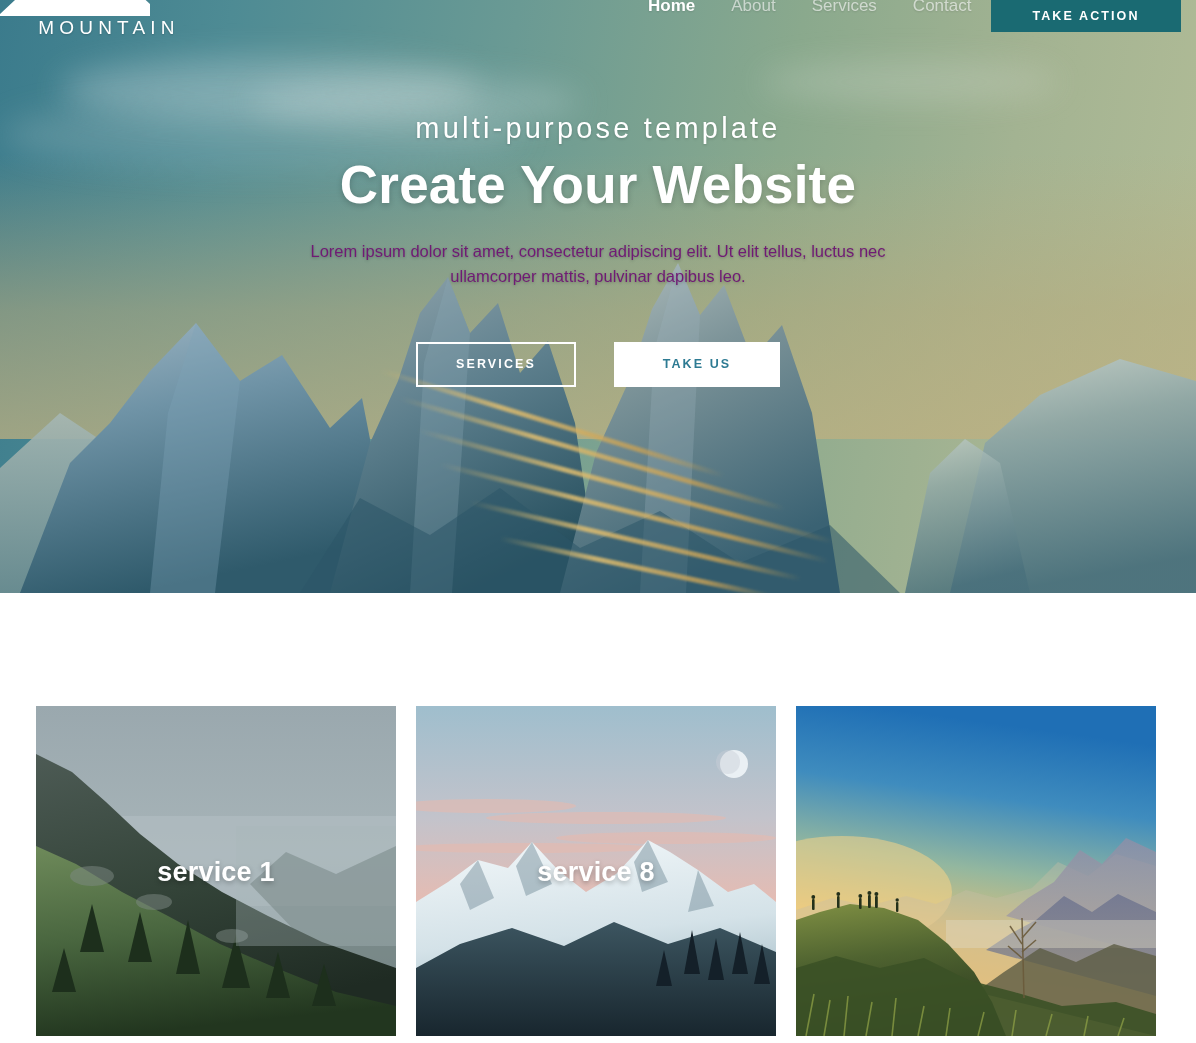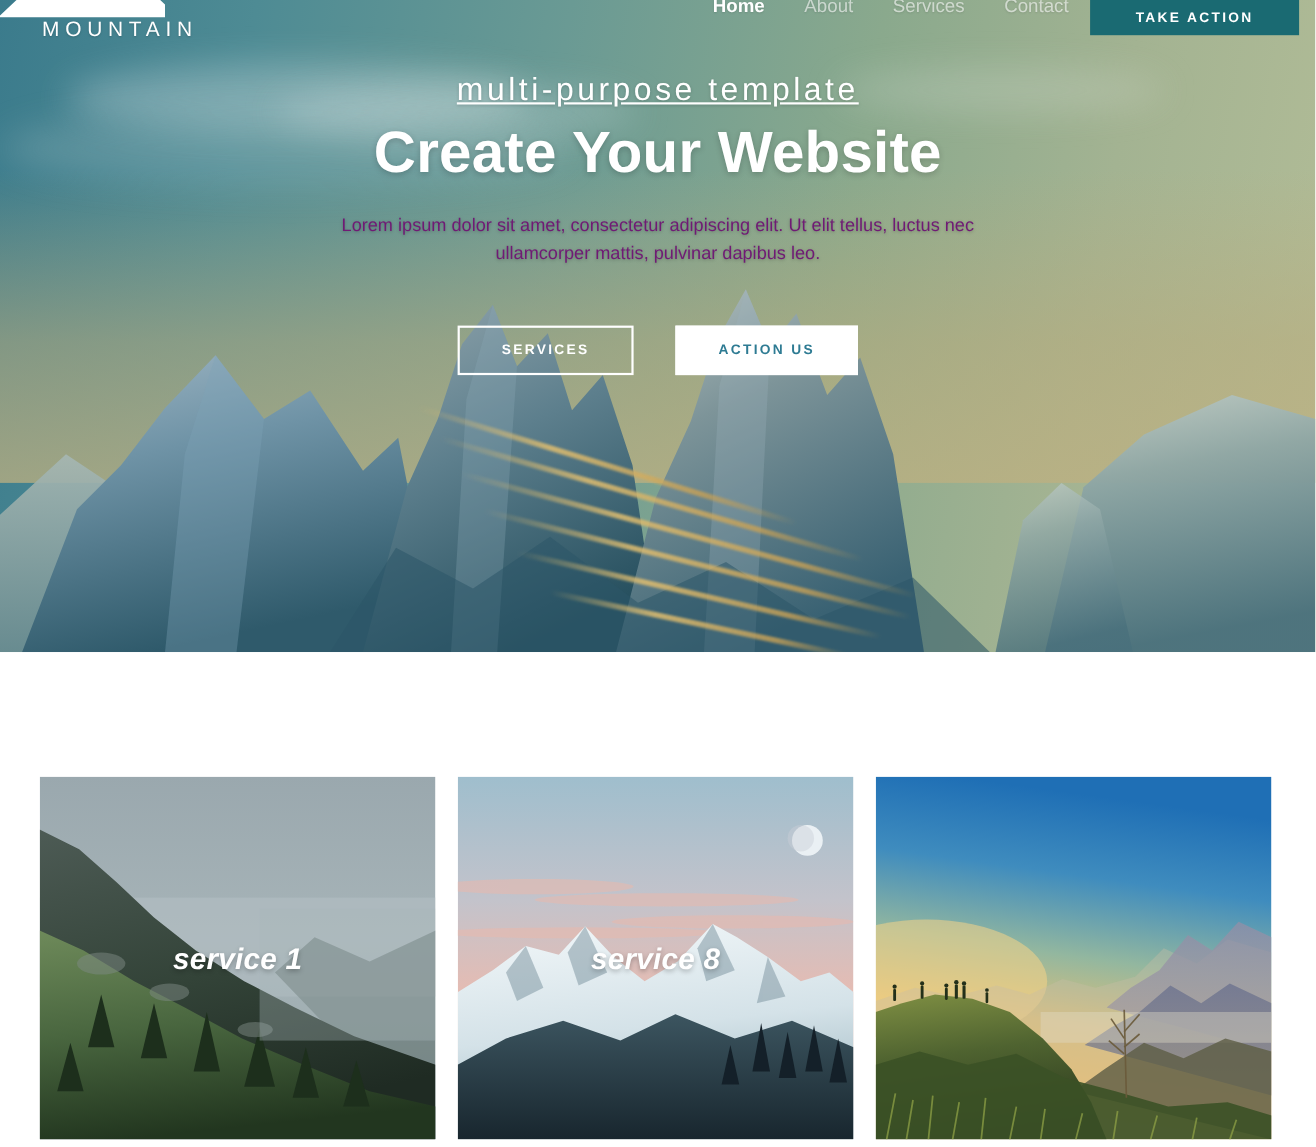--- a/index.html
+++ b/index.html
@@ -66,25 +66,24 @@
     filter:blur(1.1px);
     transform-origin:left center;
   }
 
   
   .hero-content {
     position:absolute; left:0; top:0; width:100%;
     text-align:center; z-index:6;
   }
   .eyebrow {
-    margin-top:66px;
+    margin-top:112px;
     font-size:29px; font-weight:300; color:#ffffff;
     letter-spacing:3.2px;
     text-shadow:0 1px 3px rgba(0,0,0,.18);
-    text-decoration:underline;
   }
   .headline {
     margin-top:12px;
     font-size:53px; font-weight:700; color:#ffffff;
     letter-spacing:.2px; line-height:1.05;
     text-shadow:0 2px 6px rgba(0,0,0,.20);
   }
   .subcopy {
     margin:26px auto 0;
     width:660px;
@@ -156,21 +155,21 @@
   }
 
   
   .services {
     position:absolute; left:0; top:593px;
     width:1196px; height:450px;
     background:#ffffff;
   }
   .cards {
     position:absolute; left:36px; top:113px;
-    display:flex; gap:20px;font-style:italic;
+    display:flex; gap:20px;
   }
   .card {
     position:relative;
     width:360px; height:330px;
     overflow:hidden; cursor:pointer;
   }
   .card-art { position:absolute; inset:0; }
   .card-art svg { display:block; width:100%; height:100%; }
   .card-title {
     position:absolute; left:0; top:151px; width:100%;
@@ -251,21 +250,21 @@
     <div class="scree" style="left:470px; top:500px; width:340px; transform:rotate(13deg);"></div>
     <div class="scree" style="left:500px; top:536px; width:280px; transform:rotate(12deg);"></div>
 
     <div class="hero-content">
       <div class="eyebrow">multi-purpose template</div>
       <h1 class="headline">Create Your Website</h1>
       <p class="subcopy">Lorem ipsum dolor sit amet, consectetur adipiscing elit. Ut elit tellus, luctus nec ullamcorper mattis, pulvinar dapibus leo.</p>
 
       <div class="cta-row">
         <div class="btn btn-outline">SERVICES</div>
-        <div class="btn btn-solid">ACTION US</div>
+        <div class="btn btn-solid">TAKE US</div>
       </div>
     </div>
   </section>
 
   <nav class="navbar">
 
     <div class="brand">
       <svg width="186" height="46" viewBox="0 0 186 46">
         <path d="M0 44 L30 16 L52 30 L86 0 L112 24 L126 12 L150 34 L150 46 L0 46 Z" fill="#ffffff"></path>
         <path d="M60 26 L86 2 L104 20 L92 26 L78 18 Z" fill="#ffffff"></path>

